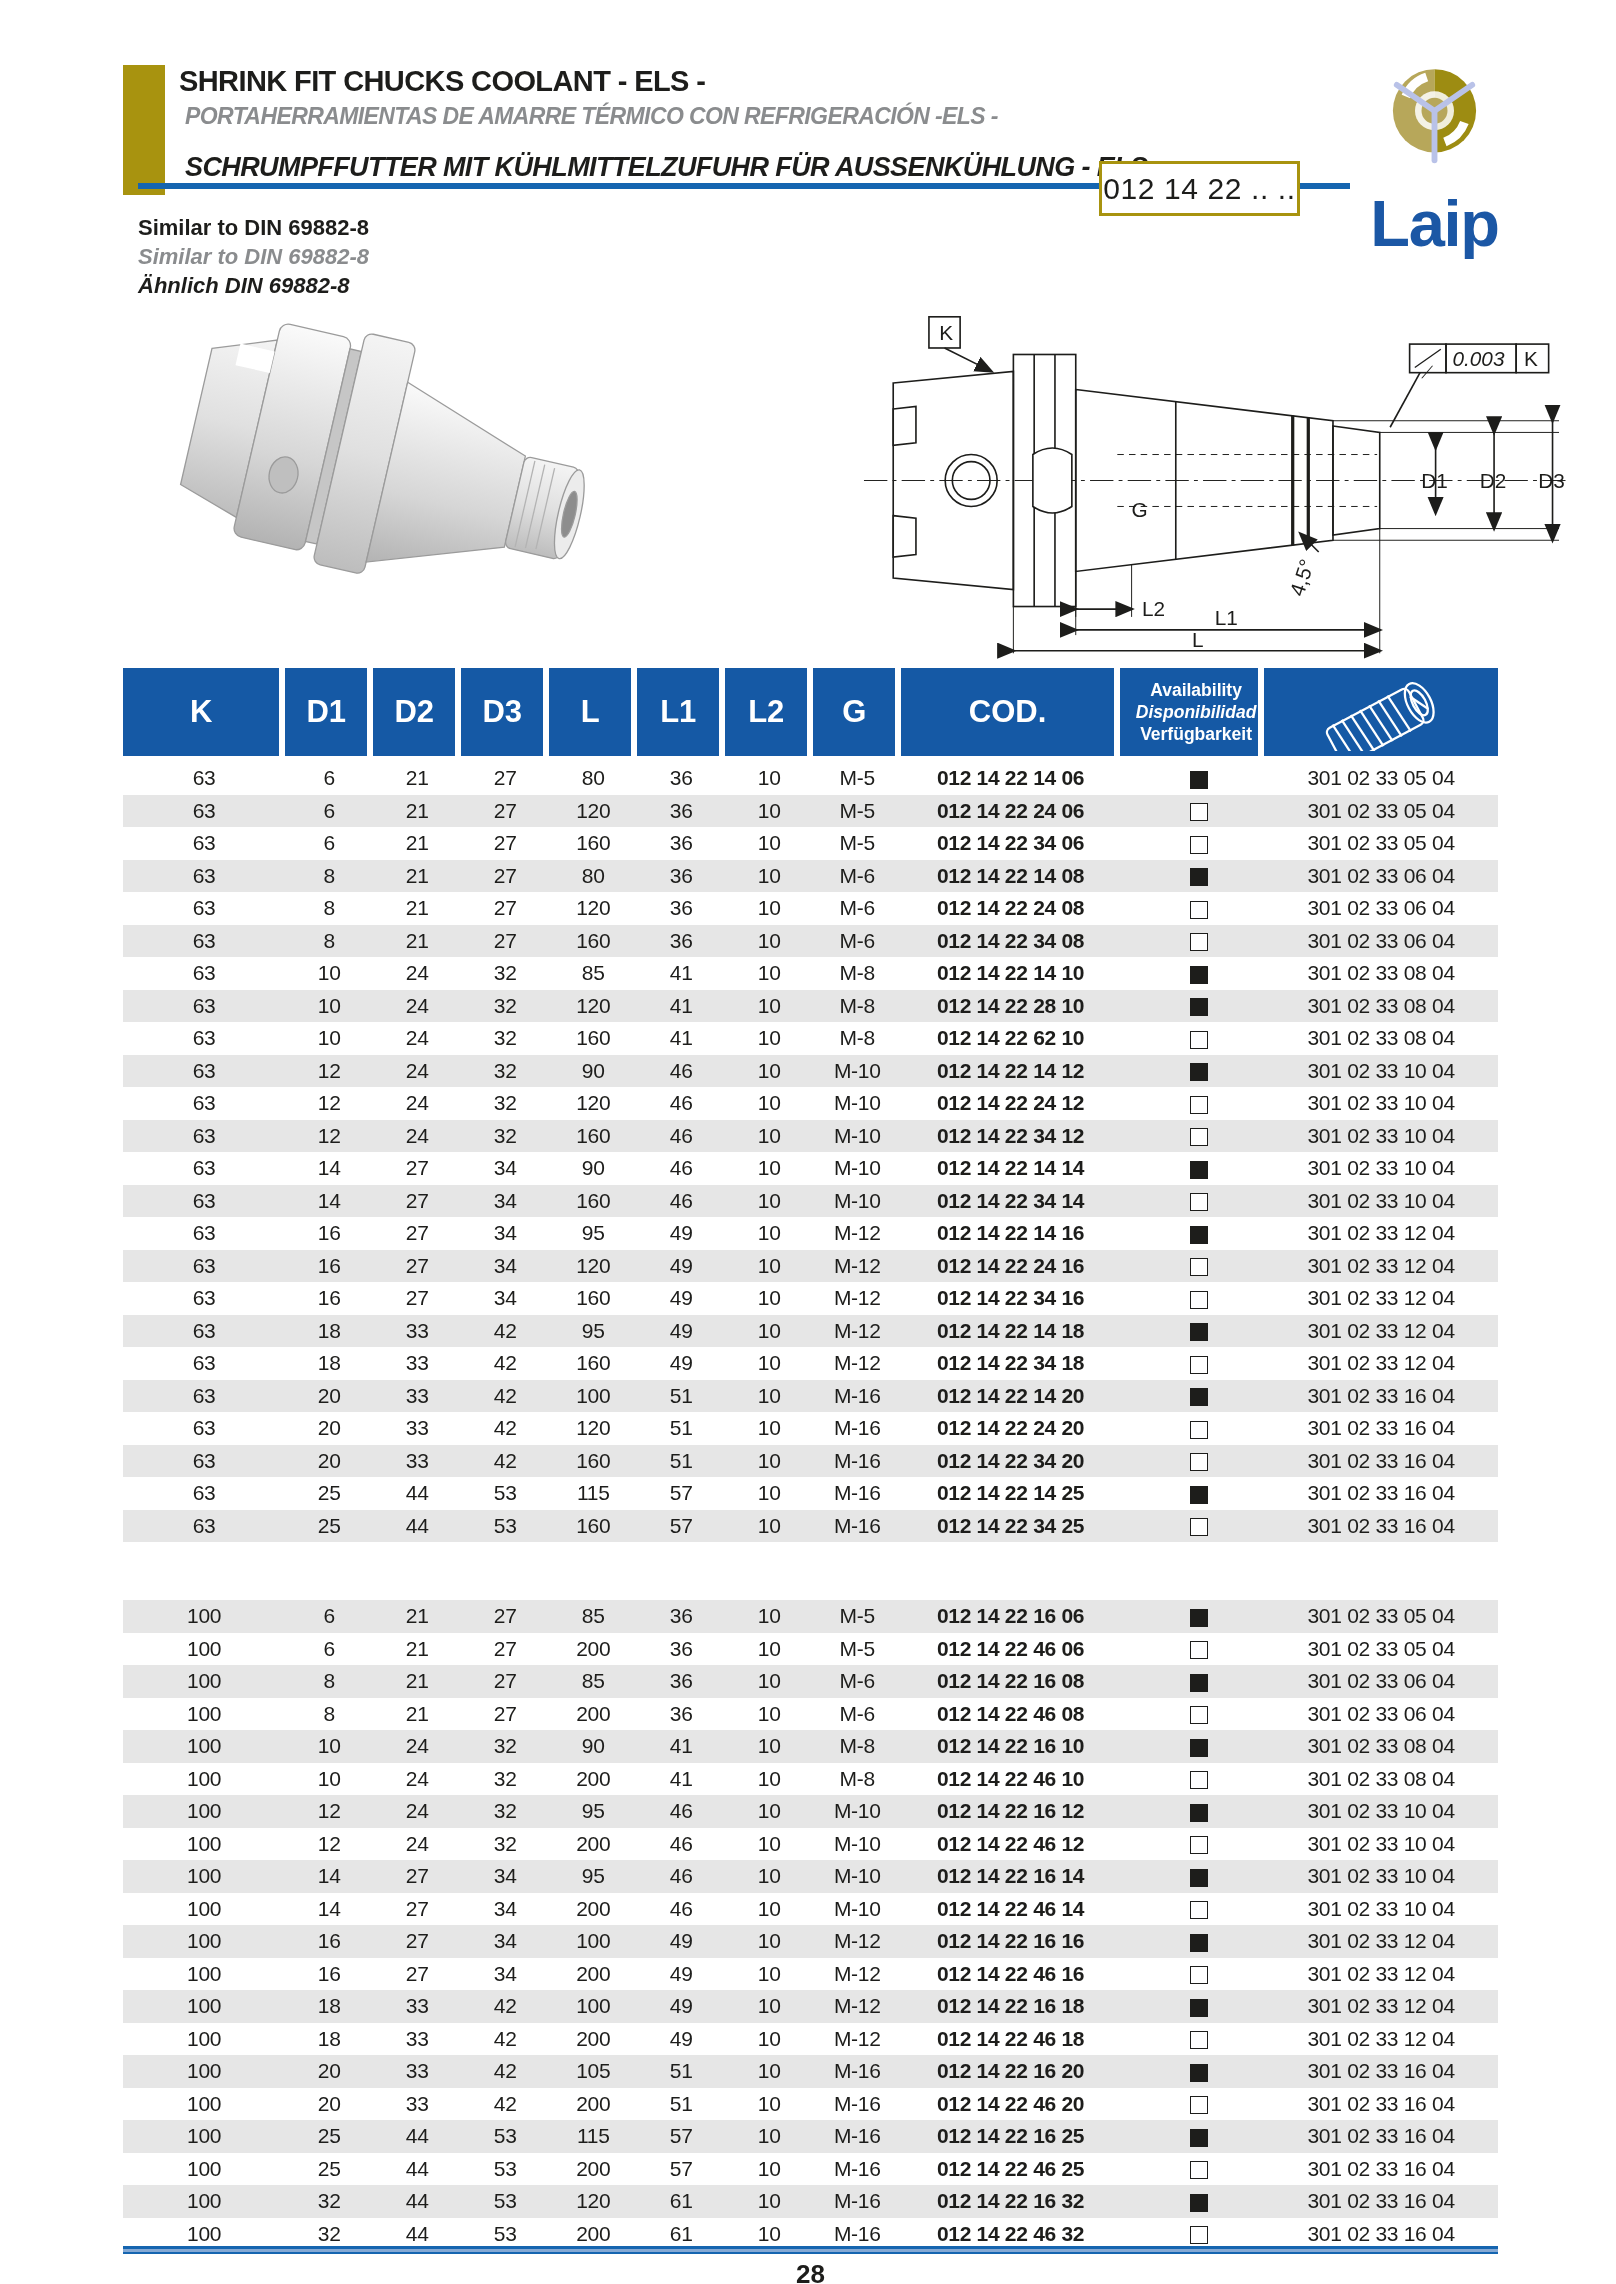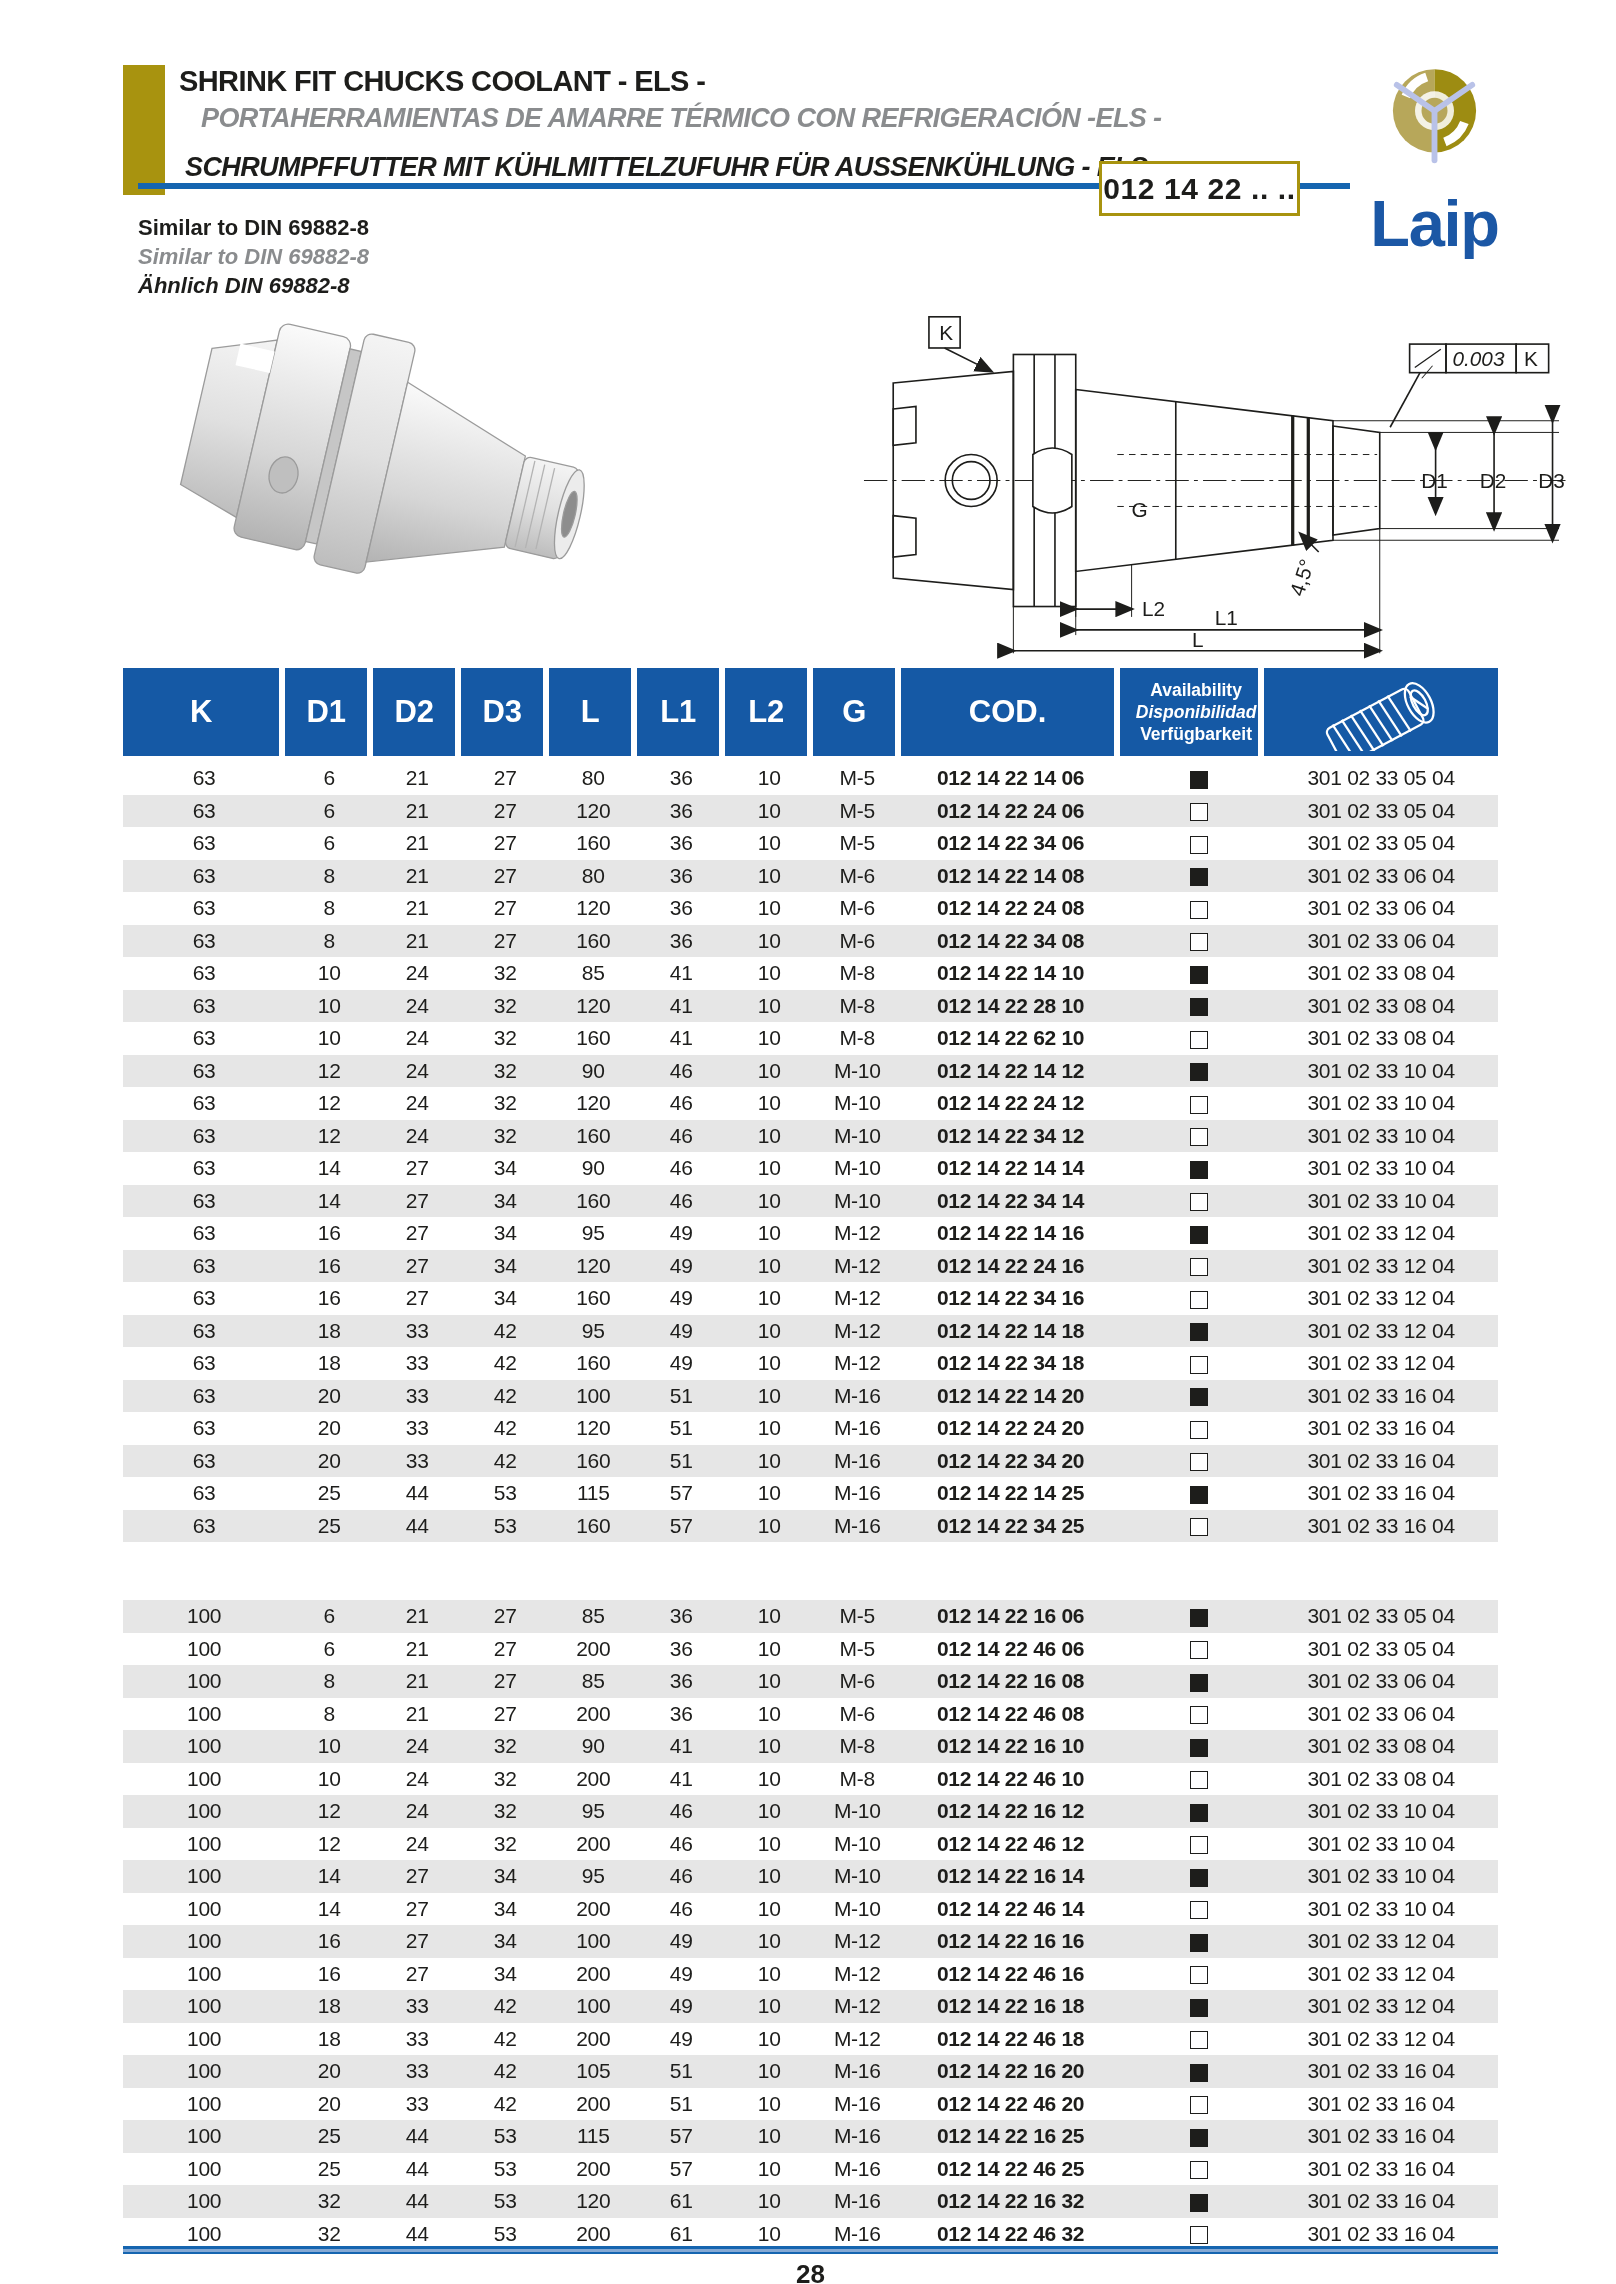--- a/index.html
+++ b/index.html
@@ -3,28 +3,28 @@
 <meta charset="utf-8">
 <style>
   html,body{margin:0;padding:0;background:#ffffff;}
   .page{position:relative;width:1616px;height:2284px;background:#ffffff;overflow:hidden;
         font-family:"Liberation Sans", sans-serif;color:#1d1d1b;}
 
   
   .gold-bar{position:absolute;left:123px;top:65px;width:42px;height:130px;background:#a8930f;}
   .title{position:absolute;left:179px;top:65px;font-size:29px;font-weight:bold;
          letter-spacing:-0.6px;white-space:nowrap;}
-  .sub-es{position:absolute;left:185px;top:103px;font-size:27px;font-weight:bold;font-style:italic;
-          color:#8a8c8e;letter-spacing:-0.6px;white-space:nowrap;margin-left:16px;}
+  .sub-es{position:absolute;left:185px;top:103px;font-size:23px;font-weight:bold;font-style:italic;
+          color:#8a8c8e;letter-spacing:-0.6px;white-space:nowrap;}
   .sub-de{position:absolute;left:185px;top:140px;font-size:27px;font-weight:bold;font-style:italic;
           letter-spacing:-0.6px;white-space:nowrap;margin-top:12px;}
   .blue-rule{position:absolute;left:138px;top:183px;width:1212px;height:5.8px;background:#1565b0;}
   .code-box{position:absolute;left:1099px;top:161px;width:195px;height:49px;background:#ffffff;
             border:3.2px solid #a8930f;display:flex;align-items:center;justify-content:center;
-            font-size:30px;font-weight:bold;letter-spacing:0.6px;z-index:2;text-align:right;}
+            font-size:30px;font-weight:normal;letter-spacing:0.6px;z-index:2;text-align:right;}
   .logo{position:absolute;left:1350px;top:51px;width:169px;height:169px;text-align:center;}
   .logo-word{position:absolute;left:0;top:140px;width:100%;font-size:65px;font-weight:bold;
              color:#1b57a5;letter-spacing:-1.3px;line-height:65px;}
 
   
   .din{position:absolute;left:138px;top:213px;font-size:22px;line-height:29px;}
   .din .en{font-weight:bold;}
   .din .es{font-weight:bold;font-style:italic;color:#8a8c8e;}
   .din .de{font-weight:bold;font-style:italic;}
 

